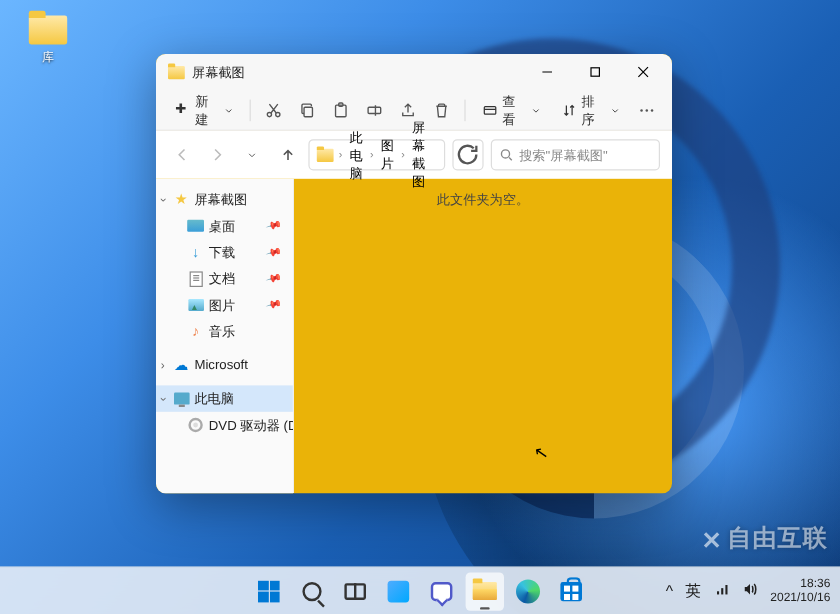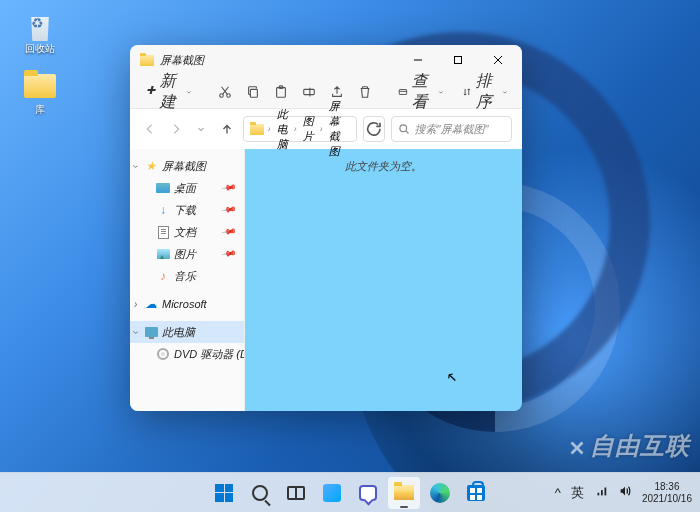--- a/index.html
+++ b/index.html
@@ -12,34 +12,34 @@
 .desktop-icon { display:flex; flex-direction:column; align-items:center; padding:4px 0; margin-bottom:8px; cursor:pointer; }
 .desktop-icon .ico { width:32px; height:32px; display:flex; align-items:center; justify-content:center; }
 .desktop-icon .lbl { font-size:10px; color:#fff; text-shadow:0 1px 2px rgba(0,0,0,.8); text-align:center; margin-top:2px; line-height:1.1; }
 .ico-recycle { position:relative; width:28px; height:32px; }
 .ico-recycle::before { content:""; position:absolute; bottom:0; left:3px; width:22px; height:24px; background:linear-gradient(#e8f0f8,#d0dce8); border-radius:0 0 4px 4px; clip-path:polygon(10% 0,90% 0,85% 100%,15% 100%); }
 .ico-recycle::after { content:"♻"; position:absolute; top:6px; left:5px; font-size:14px; color:#4a7baf; }
 .ico-edge { width:30px; height:30px; border-radius:50%; background:conic-gradient(from 200deg,#0c59a4,#37c2e0,#4ed869,#0c59a4); position:relative; }
 .ico-edge::after { content:""; position:absolute; top:5px; left:5px; width:18px; height:18px; border-radius:50%; background:radial-gradient(circle at 40% 40%,#fff 20%,transparent 22%),linear-gradient(#1a71c9,#0c4d8c); }
 .ico-folder { width:32px; height:24px; background:linear-gradient(#ffe9a8,#f5c842); border-radius:2px; position:relative; }
 .ico-folder::before { content:""; position:absolute; top:-4px; left:0; width:14px; height:6px; background:#f5c842; border-radius:2px 2px 0 0; }
-.watermark { position:absolute; right:10px; bottom:50px; color:rgba(255,255,255,.55); font-size:24px; font-weight:bold; font-style:italic; letter-spacing:1px; text-shadow:0 0 4px rgba(0,0,0,.3); }
+.watermark { position:absolute; right:10px; bottom:50px; color:rgba(255,255,255,.55); font-size:20px; font-weight:bold; letter-spacing:1px; text-shadow:0 0 4px rgba(0,0,0,.3); }
 .watermark svg { vertical-align:middle; margin-right:2px; }
 
-.window { position:absolute; top:45px; left:130px; width:392px; height:366px; background:#7dd3fc; border-radius:8px; box-shadow:0 10px 40px rgba(0,0,0,.35); display:flex; flex-direction:column; overflow:hidden;font-style:italic; }
+.window { position:absolute; top:45px; left:130px; width:430px; height:366px; background:#eab308; border-radius:8px; box-shadow:0 10px 40px rgba(0,0,0,.35); display:flex; flex-direction:column; overflow:hidden; }
 .titlebar { height:30px; display:flex; align-items:center; padding:0 4px 0 10px; background:#f7f7f7; }
 .titlebar .ticon { width:14px; height:11px; background:linear-gradient(#ffe9a8,#f5c842); border-radius:1px; position:relative; margin-right:6px; }
 .titlebar .ticon::before { content:""; position:absolute; top:-2px; left:0; width:6px; height:3px; background:#f5c842; border-radius:1px 1px 0 0; }
 .titlebar .ttext { font-size:11px; color:#222; flex:1; }
 .winbtns { display:flex; height:100%; }
 .winbtn { width:40px; display:flex; align-items:center; justify-content:center; cursor:pointer; }
 .winbtn svg { width:10px; height:10px; }
 
 .toolbar { height:34px; display:flex; align-items:center; padding:0 8px; gap:2px; background:#f7f7f7; border-bottom:1px solid #e8e8e8; }
-.tbtn { display:flex; align-items:center; gap:4px; padding:4px 8px; border-radius:4px; cursor:pointer; font-size:16px; color:#333; }
+.tbtn { display:flex; align-items:center; gap:4px; padding:4px 8px; border-radius:4px; cursor:pointer; font-size:11px; color:#333; }
 .tbtn.icon-only { padding:4px 6px; color:#555; }
 .tbtn svg { width:14px; height:14px; }
 .tbtn .chev { width:8px; height:8px; }
 .toolbar .sep { width:1px; height:18px; background:#ddd; margin:0 4px; }
 .new-icon { width:14px; height:14px; display:inline-block; position:relative; }
 .new-icon::before { content:"✚"; font-size:11px; color:#333; position:absolute; top:-1px; }
 
 .addrbar { height:40px; display:flex; align-items:center; padding:0 10px; gap:6px; background:#fff; }
 .navbtn { width:24px; height:24px; display:flex; align-items:center; justify-content:center; border-radius:4px; cursor:pointer; color:#555; }
 .navbtn.disabled { color:#bbb; cursor:default; }
@@ -105,36 +105,30 @@
 .i-chat::after { content:""; position:absolute; bottom:-5px; left:4px; width:5px; height:5px; background:#fff; border-right:2px solid #5059c9; border-bottom:2px solid #5059c9; transform:rotate(45deg); }
 .i-explorer { width:20px; height:15px; background:linear-gradient(#ffe9a8,#f5c842); border-radius:1px; position:relative; }
 .i-explorer::before { content:""; position:absolute; top:-3px; left:0; width:8px; height:4px; background:#f5c842; border-radius:1px 1px 0 0; }
 .i-explorer::after { content:""; position:absolute; bottom:0; left:0; right:0; height:9px; background:linear-gradient(#ffd966,#e8a93a); border-radius:0 0 1px 1px; }
 .i-edge2 { width:20px; height:20px; border-radius:50%; background:conic-gradient(from 200deg,#0c59a4,#37c2e0,#4ed869,#0c59a4); }
 .i-store { width:18px; height:16px; background:#0078d4; border-radius:2px; position:relative; }
 .i-store::before { content:""; position:absolute; top:-4px; left:5px; width:8px; height:5px; border:2px solid #0078d4; border-bottom:none; border-radius:4px 4px 0 0; }
 .i-store::after { content:""; position:absolute; top:3px; left:3px; width:5px; height:5px; background:#fff; box-shadow:7px 0 #fff,0 7px #fff,7px 7px #fff; }
 .taskbar .tray { position:absolute; right:8px; display:flex; align-items:center; gap:10px; font-size:10px; color:#222; }
 .tray .ico { font-size:13px; cursor:pointer; }
-.tray .clock { text-align:center; line-height:1.2; cursor:pointer; }
+.tray .clock { text-align:right; line-height:1.2; cursor:pointer; }
 </style>
 </head>
 <body>
 
 <div class="desktop-bg">
     <div class="swirl"></div>
   </div>
 
 <div class="desktop-icons">
-  <div class="desktop-icon">
-    <div class="ico">
-        <div class="ico-recycle"></div>
-      </div>
-    <div class="lbl">回收站</div>
-  </div>
   <div class="desktop-icon">
     <div class="ico">
         <div class="ico-folder"></div>
       </div>
     <div class="lbl">库</div>
   </div>
 </div>
 
 <div class="watermark">
   <svg width="22" height="22" viewBox="0 0 24 24" fill="none" stroke="rgba(255,255,255,.6)" stroke-width="3">

